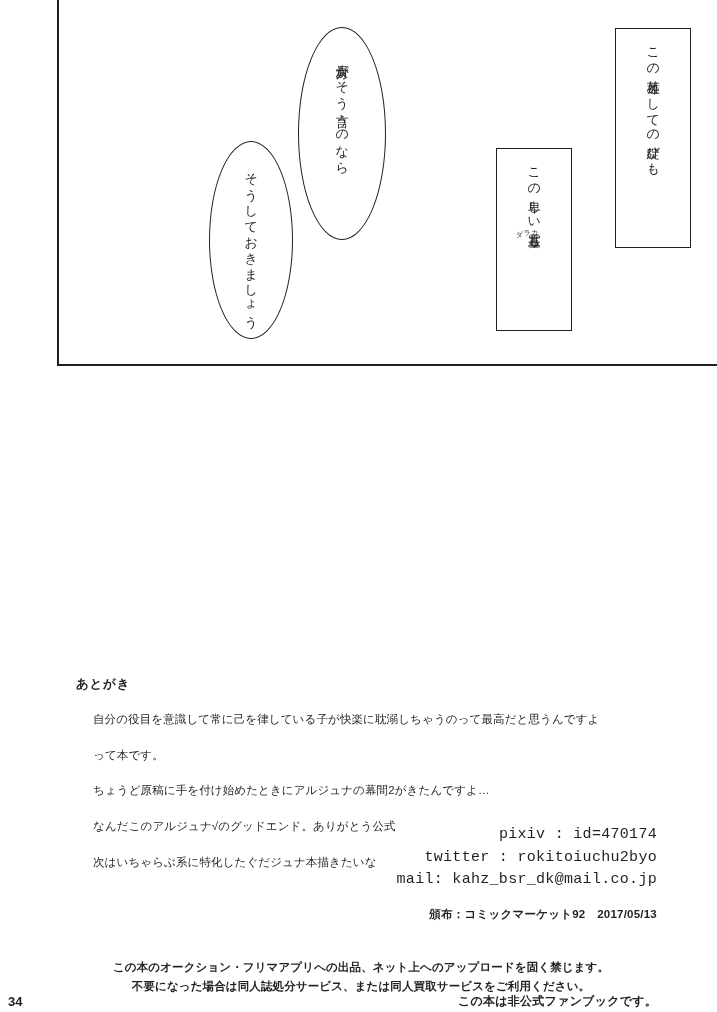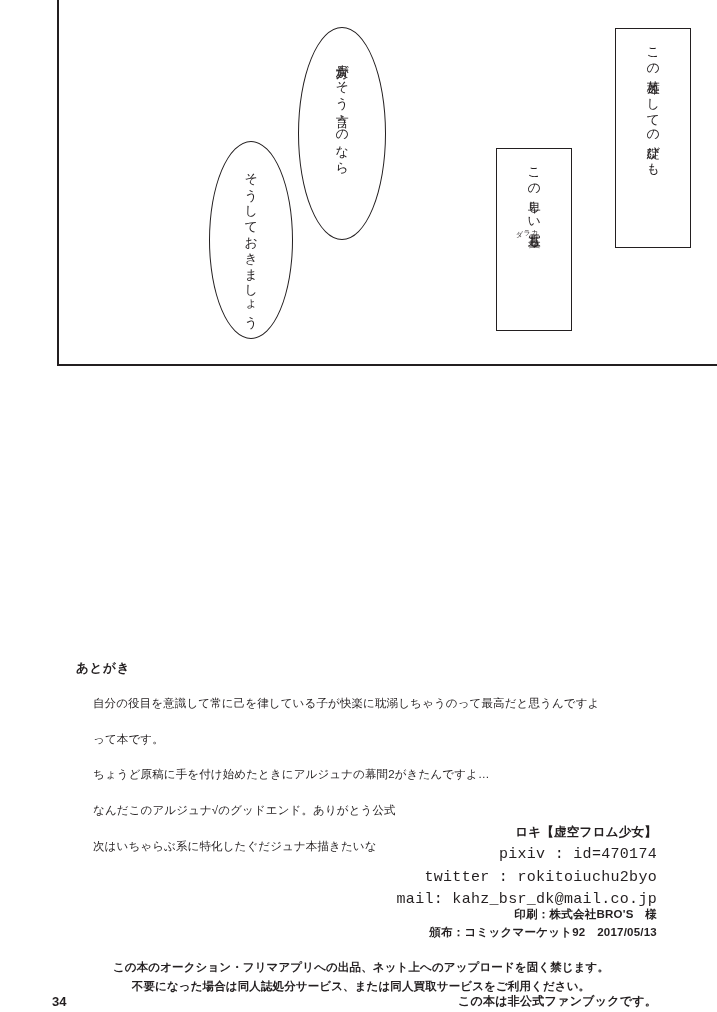--- a/index.html
+++ b/index.html
@@ -110,21 +110,21 @@
     font-size: 7px;
     letter-spacing: 0.04em;
     line-height: 1.1;
     font-family: "Liberation Serif", "DejaVu Serif", serif;
   }
 
   
   .afterword {
     position: absolute;
     left: 76px;
-    top: 660px;
+    top: 676px;
     width: 570px;
   }
   .afterword-title {
     font-size: 12.5px;
     font-weight: bold;
     letter-spacing: 0.06em;
     margin-bottom: 12px;
     font-family: "Liberation Sans", sans-serif;
   }
   .afterword-body p {
@@ -198,21 +198,20 @@
     font-family: "Liberation Sans", sans-serif;
   }
 
   .page-number {
     position: absolute;
     left: 8px;
     top: 994px;
     font-size: 13px;
     font-weight: bold;
     font-family: "Liberation Sans", sans-serif;
-    margin-left: 44px;
   }
 </style>
 </head>
 <body>
 
 <div class="panel">
 
   <div class="balloon" id="balloon-a">
     <span class="vtext">貴方がそう言うのなら</span>
   </div>
@@ -238,28 +237,26 @@
   <div class="afterword-body">
     <p>自分の役目を意識して常に己を律している子が快楽に耽溺しちゃうのって最高だと思うんですよ</p>
     <p>って本です。</p>
     <p>ちょうど原稿に手を付け始めたときにアルジュナの幕間2がきたんですよ…</p>
     <p>なんだこのアルジュナ√のグッドエンド。ありがとう公式</p>
     <p>次はいちゃらぶ系に特化したぐだジュナ本描きたいな</p>
   </div>
 </div>
 
 <div class="credits">
-  <div class="circle-line">ロキ【虚空フロム少女】</div>
   <div class="mono">pixiv : id=470174</div>
   <div class="mono">twitter : rokitoiuchu2byo</div>
   <div class="mono">mail: kahz_bsr_dk@mail.co.jp</div>
 </div>
 
 <div class="pubinfo">
-  <div>印刷：株式会社BRO'S　様</div>
   <div>頒布：コミックマーケット92　2017/05/13</div>
 </div>
 
 <div class="notice">
   <div>この本のオークション・フリマアプリへの出品、ネット上へのアップロードを固く禁じます。</div>
   <div>不要になった場合は同人誌処分サービス、または同人買取サービスをご利用ください。</div>
 </div>
 
 <div class="unofficial">この本は非公式ファンブックです。</div>
 

